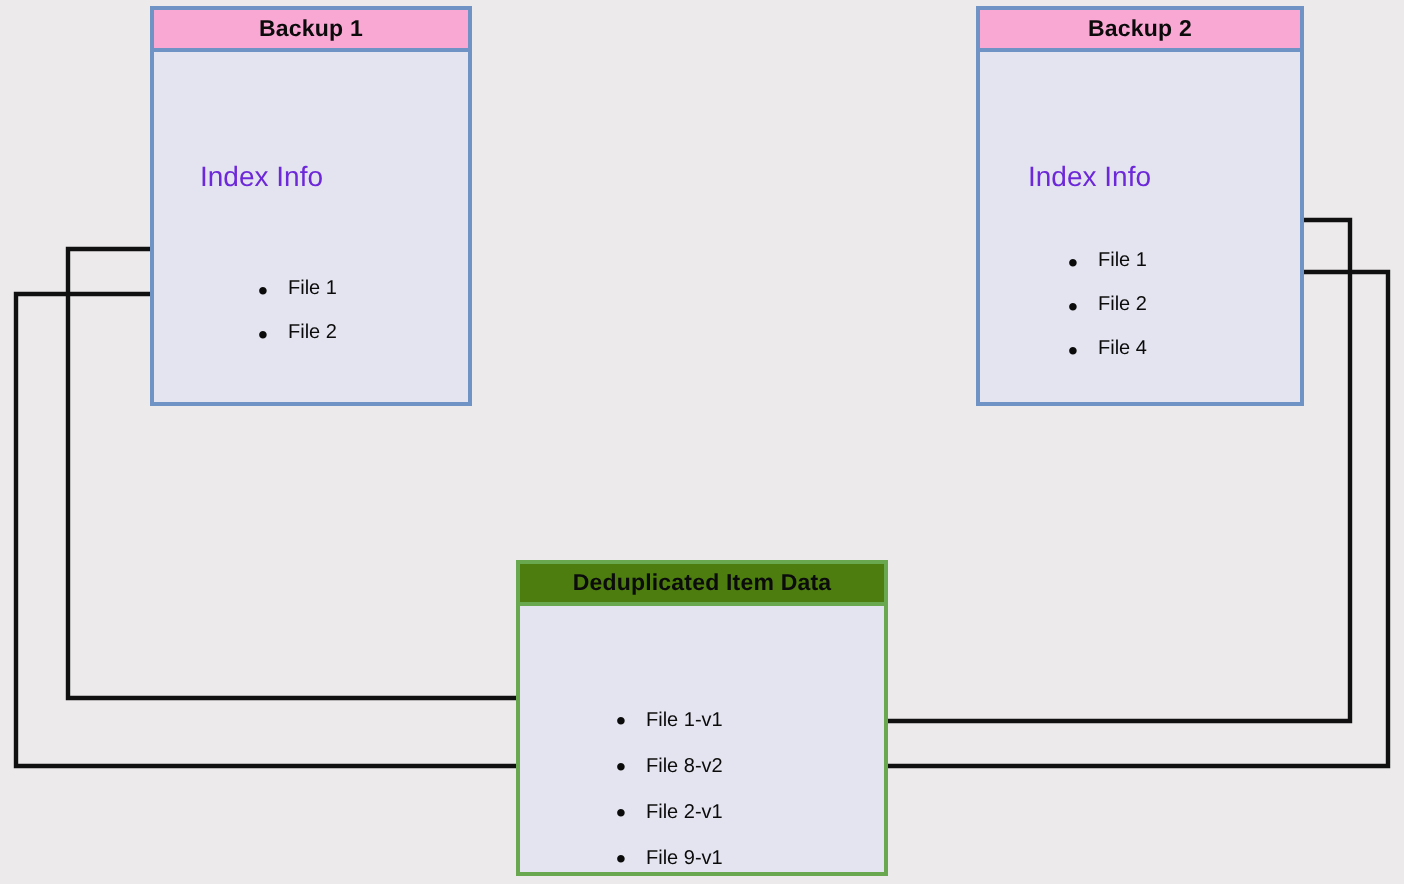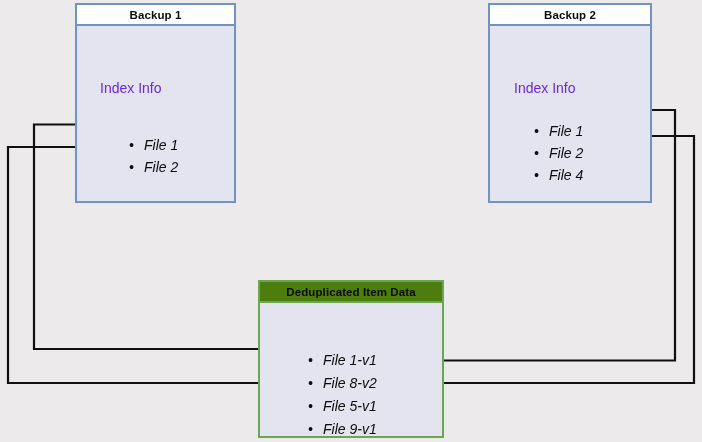--- a/index.html
+++ b/index.html
@@ -33,21 +33,21 @@
   }
   .box {
     position: absolute;
     box-sizing: border-box;
     border: 2px solid #6f93c4;
     background: #e3e4ef;
   }
   .box-header {
     box-sizing: border-box;
     height: 21px;
-    background: #ffffff;
+    background: #f9a8d4;
     border-bottom: 2px solid #6f93c4;
     display: flex;
     align-items: center;
     justify-content: center;
     font-size: 11.5px;
     font-weight: bold;
     color: #0b0b0b;
     letter-spacing: 0.1px;
   }
   .box-body {
@@ -69,26 +69,25 @@
     white-space: nowrap;
   }
   .file-list {
     position: absolute;
     margin: 0;
     padding: 0;
     list-style: none;
   }
   .file-list li {
     position: relative;
-    font-size: 14px;
+    font-size: 10px;
     color: #0b0b0b;
     line-height: 22px;
     white-space: nowrap;
     padding-left: 15px;
-    font-style: italic;
   }
   .file-list li::before {
     content: "\2022";
     position: absolute;
     left: 0;
     top: 0;
     font-size: 14px;
     line-height: 22px;
     color: #0b0b0b;
   }
@@ -145,19 +144,19 @@
       </ul>
     </div>
   </div>
 
   <div class="box green" style="left:258px; top:280px; width:186px; height:158px;">
     <div class="box-header">Deduplicated Item Data</div>
     <div class="box-body">
       <ul class="file-list dedup-list" style="left:48px; top:46px;">
         <li>File 1-v1</li>
         <li>File 8-v2</li>
-        <li>File 5-v1</li>
+        <li>File 2-v1</li>
         <li>File 9-v1</li>
       </ul>
     </div>
   </div>
 
 </div>
 
 </body></html>

